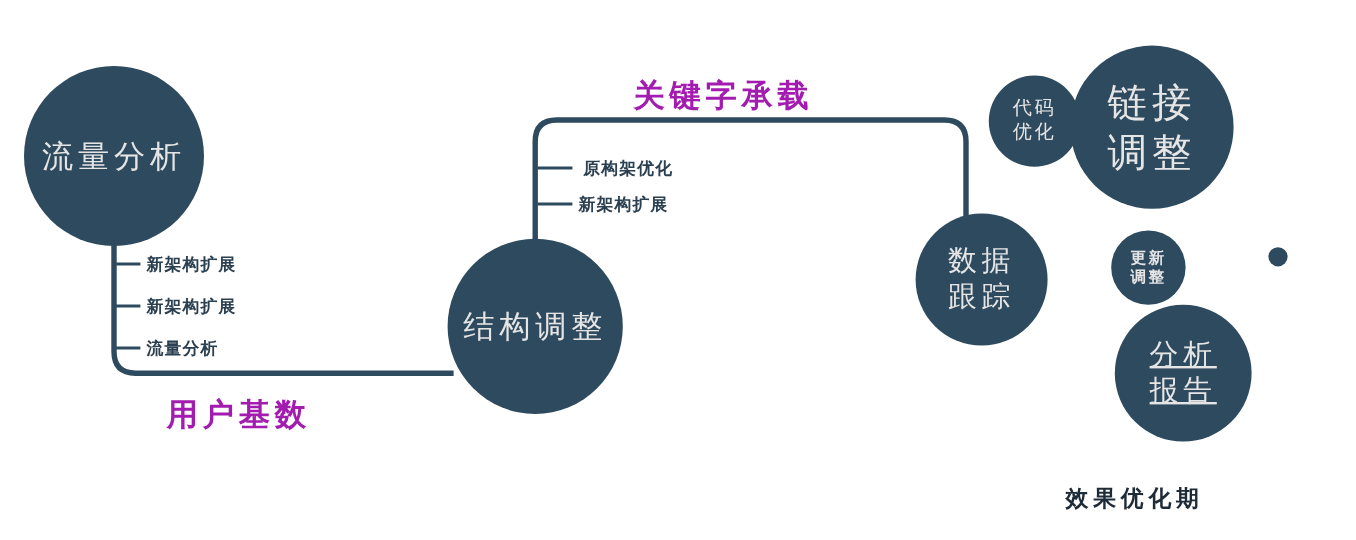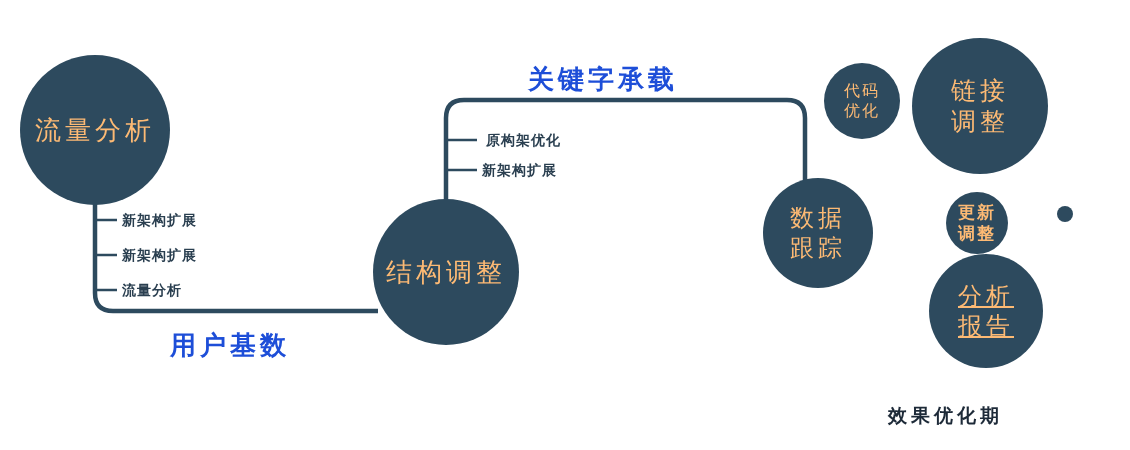--- a/index.html
+++ b/index.html
@@ -14,51 +14,51 @@
   .lines-layer {
     position: absolute;
     left: 0; top: 0;
     width: 1130px; height: 450px;
     z-index: 1;
   }
   .node {
     position: absolute;
     border-radius: 50%;
     background: #2d4a5e;
-    color: #fdba74;
+    color: #e5e5e5;
     display: flex;
     flex-direction: column;
     align-items: center;
     justify-content: center;
     text-align: center;
     z-index: 2;
     letter-spacing: 4px;
     line-height: 1.25;
   }
   .node-traffic   { left: 20px;  top: 55px;  width: 150px; height: 150px; font-size: 26px; }
   .node-structure { left: 373px; top: 199px; width: 146px; height: 146px; font-size: 26px; }
   .node-tracking  { left: 763px; top: 178px; width: 110px; height: 110px; font-size: 24px; }
   .node-code      { left: 824px; top: 63px;  width: 76px;  height: 76px;  font-size: 16px; letter-spacing: 2px; }
-  .node-link      { left: 912px; top: 38px;  width: 136px; height: 136px; font-size: 25px; }
-  .node-update    { left: 946px; top: 192px; width: 62px;  height: 62px;  font-size: 17px; font-weight: bold; letter-spacing: 2px; }
+  .node-link      { left: 892px; top: 38px;  width: 136px; height: 136px; font-size: 33px; }
+  .node-update    { left: 926px; top: 192px; width: 62px;  height: 62px;  font-size: 13px; font-weight: bold; letter-spacing: 2px; }
   .node-report    { left: 929px; top: 254px; width: 114px; height: 114px; font-size: 24px; text-decoration: underline; }
   .node-dot       { left: 1057px; top: 206px; width: 16px; height: 16px; }
   .branch-label {
     position: absolute;
     font-size: 14px;
     color: #2a3f50;
     font-weight: 600;
     letter-spacing: 1px;
     z-index: 2;
     line-height: 18px;
   }
   .edge-label {
     position: absolute;
     font-size: 26px;
-    color: #1d4ed8;
+    color: #a21caf;
     font-weight: 700;
     letter-spacing: 4px;
     z-index: 2;
   }
   .footer-label {
     position: absolute;
     left: 888px; top: 403px;
     font-size: 19px;
     color: #1d2a38;
     font-weight: 600;
@@ -120,18 +120,18 @@
     <span>报告</span>
   </div>
 
   <div class="branch-label" style="left:122px; top:211px;">新架构扩展</div>
   <div class="branch-label" style="left:122px; top:246px;">新架构扩展</div>
   <div class="branch-label" style="left:122px; top:281px;">流量分析</div>
 
   <div class="branch-label" style="left:486px; top:131px;">原构架优化</div>
   <div class="branch-label" style="left:482px; top:161px;">新架构扩展</div>
 
-  <div class="edge-label" style="left:170px; top:328px;">用户基数</div>
+  <div class="edge-label" style="left:139px; top:328px;">用户基数</div>
   <div class="edge-label" style="left:528px; top:62px;">关键字承载</div>
 
   <div class="footer-label">效果优化期</div>
 
 </div>
 
 </body></html>

